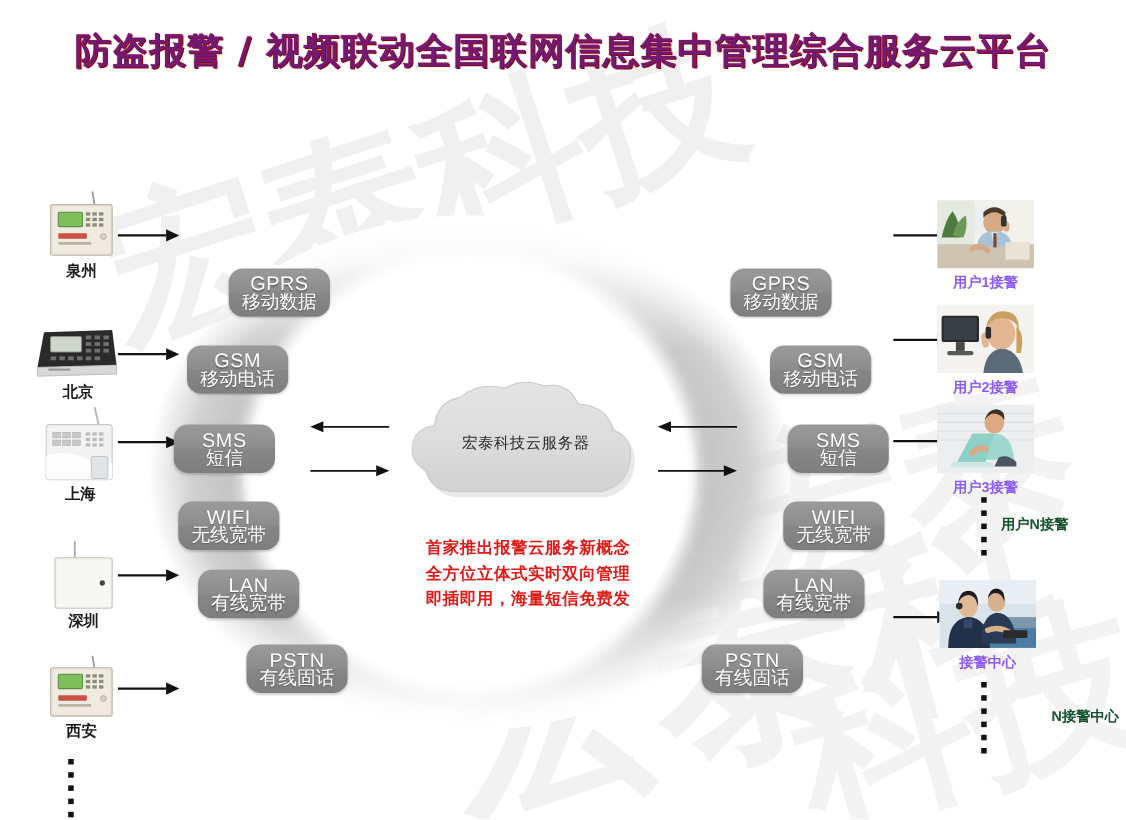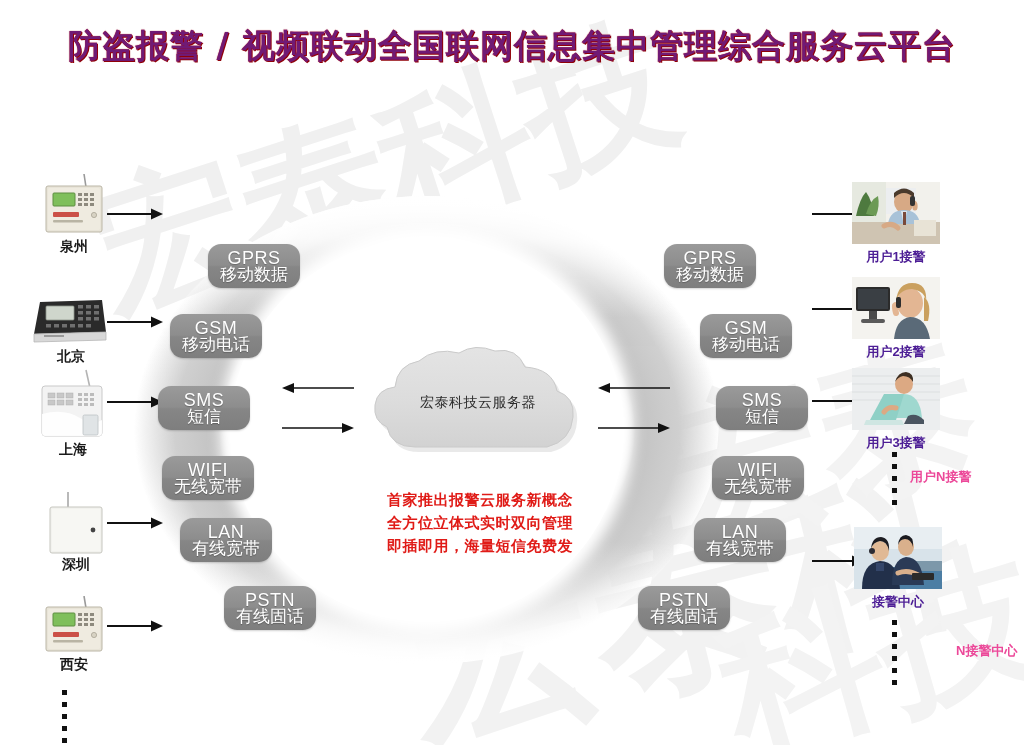--- a/index.html
+++ b/index.html
@@ -76,43 +76,44 @@
   #cloud .label{
     position:absolute;left:0;top:56px;width:240px;text-align:center;
     font-size:14px;color:#2b2b2b;letter-spacing:0.5px;
   }
 
   
   #slogan{
     position:absolute;left:330px;top:488px;width:300px;text-align:center;
     color:#e01b17;font-size:15px;font-weight:bold;line-height:23px;
     letter-spacing:0.5px;
+    font-family:Liberation Mono, monospace;
   }
 
   
   .dev{position:absolute;}
   .dev .cap{
     position:absolute;width:110px;text-align:center;
     font-size:14px;color:#1a1a1a;font-weight:bold;
     font-family:"DejaVu Serif","Liberation Serif",serif;
   }
 
   
   .person{position:absolute;}
   .person .photo{
     position:absolute;left:0;top:0;width:88px;height:62px;
     border:0;overflow:hidden;background:#eef1f2;
   }
   .person .cap{
     position:absolute;left:-12px;top:66px;width:112px;text-align:center;
-    font-size:13px;color:#4c1d95;font-weight:bold;
+    font-size:13px;color:#8b5cf6;font-weight:bold;
   }
   .dots{position:absolute;}
   .dots i{display:block;width:5px;height:5px;background:#111;margin-bottom:7px;}
-  .sidecap{position:absolute;font-size:13px;font-weight:bold;color:#ec4899;white-space:nowrap;}
+  .sidecap{position:absolute;font-size:13px;font-weight:bold;color:#14532d;white-space:nowrap;}
 
   .arrow{position:absolute;}
 </style>
 </head>
 <body>
 
 <div id="stage">
 
   <div class="wm wm1">宏泰科技</div>
   <div class="wm wm2">宏泰科技</div>

